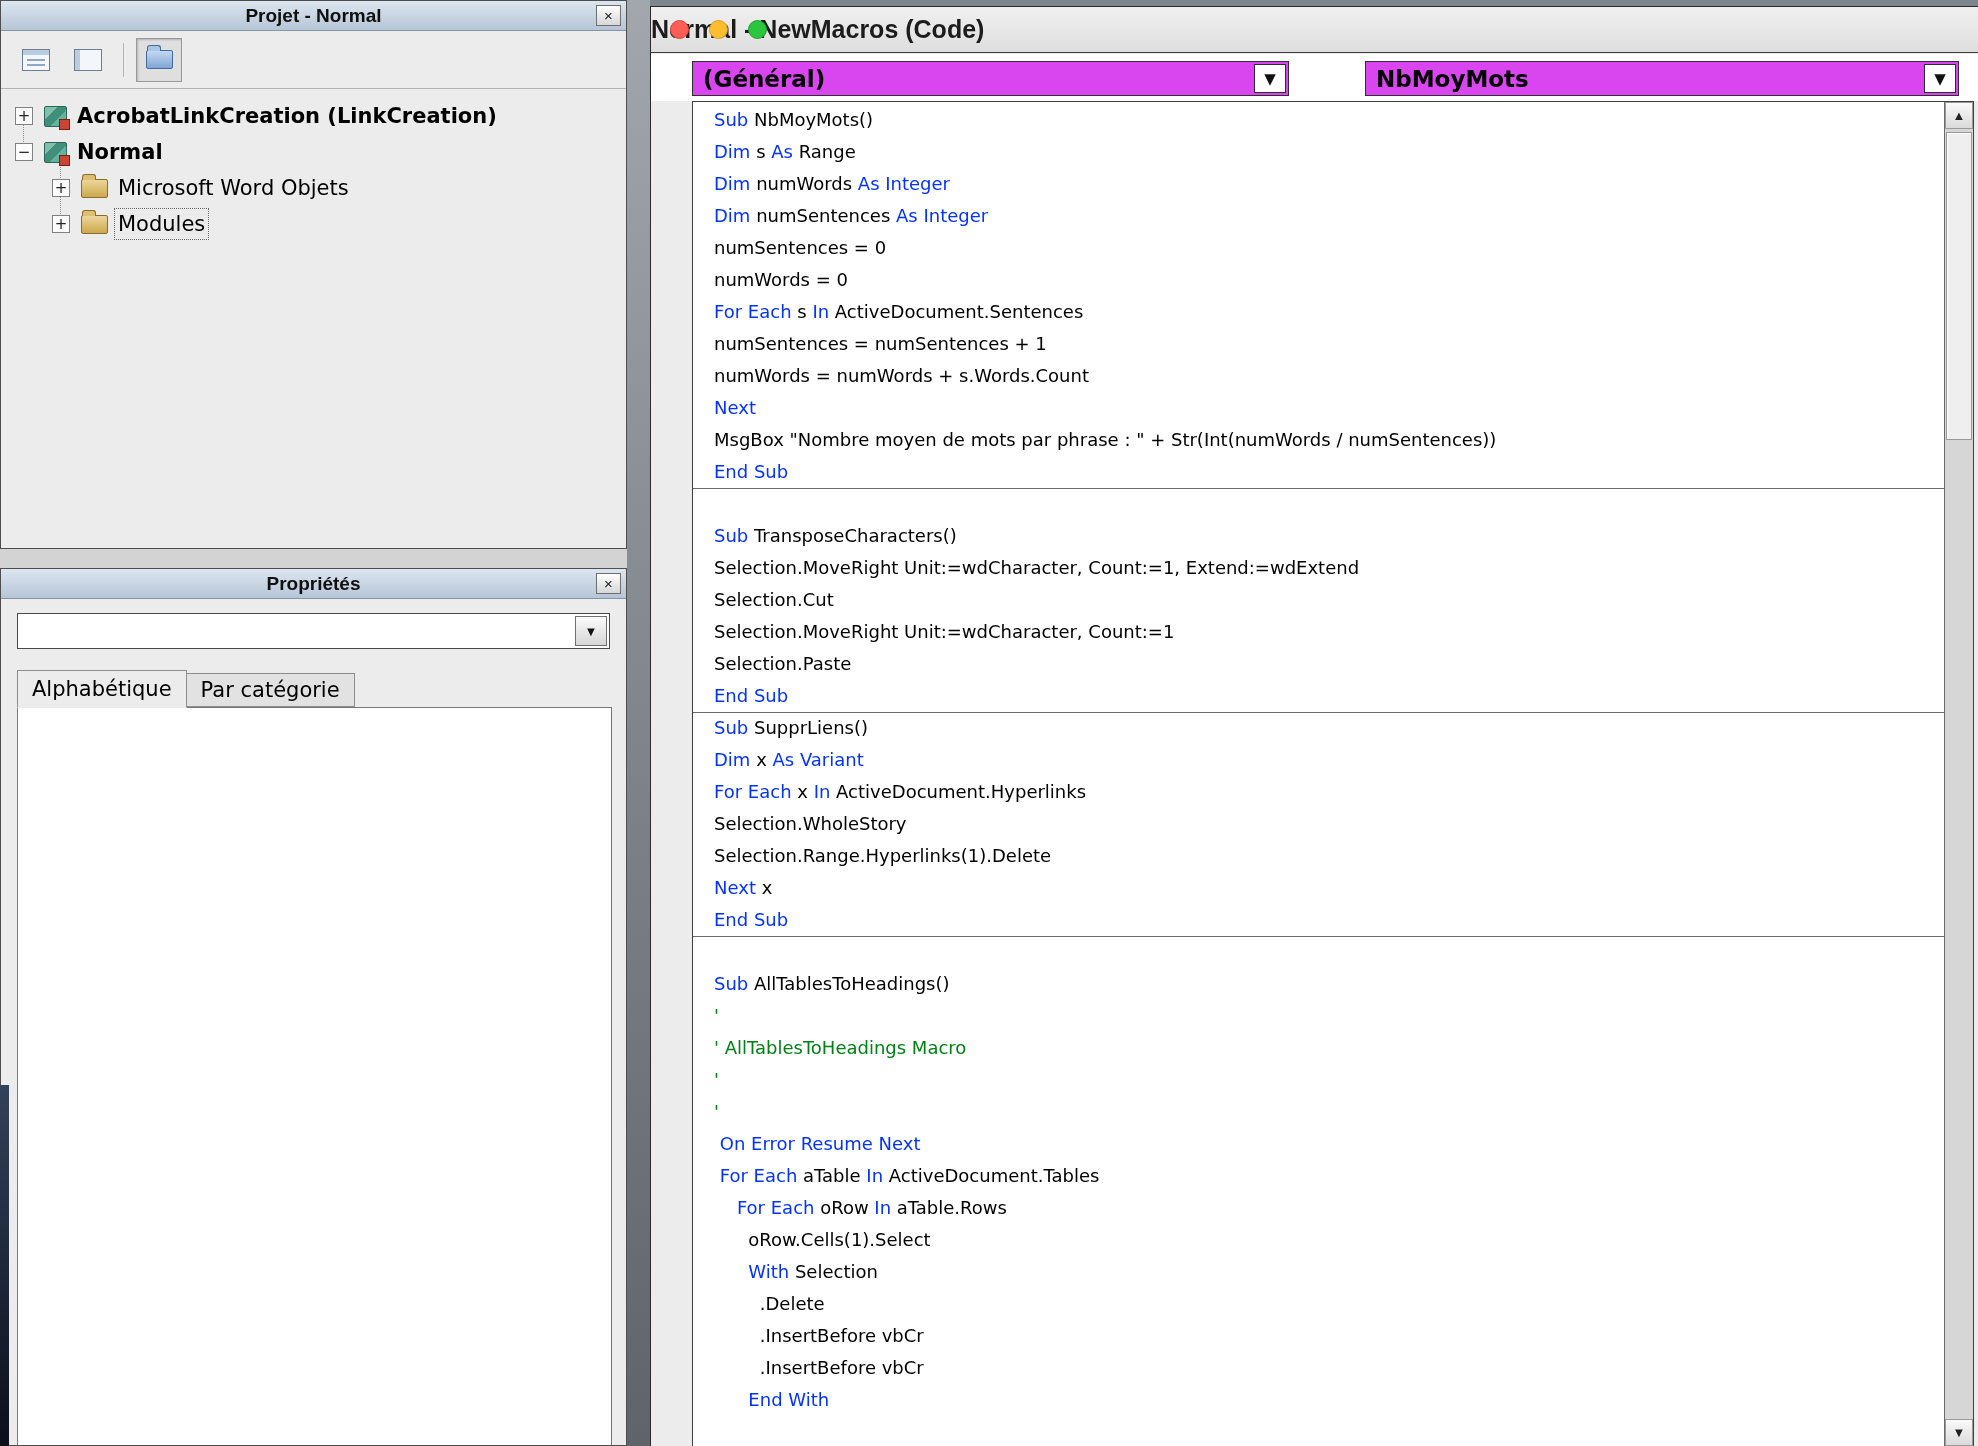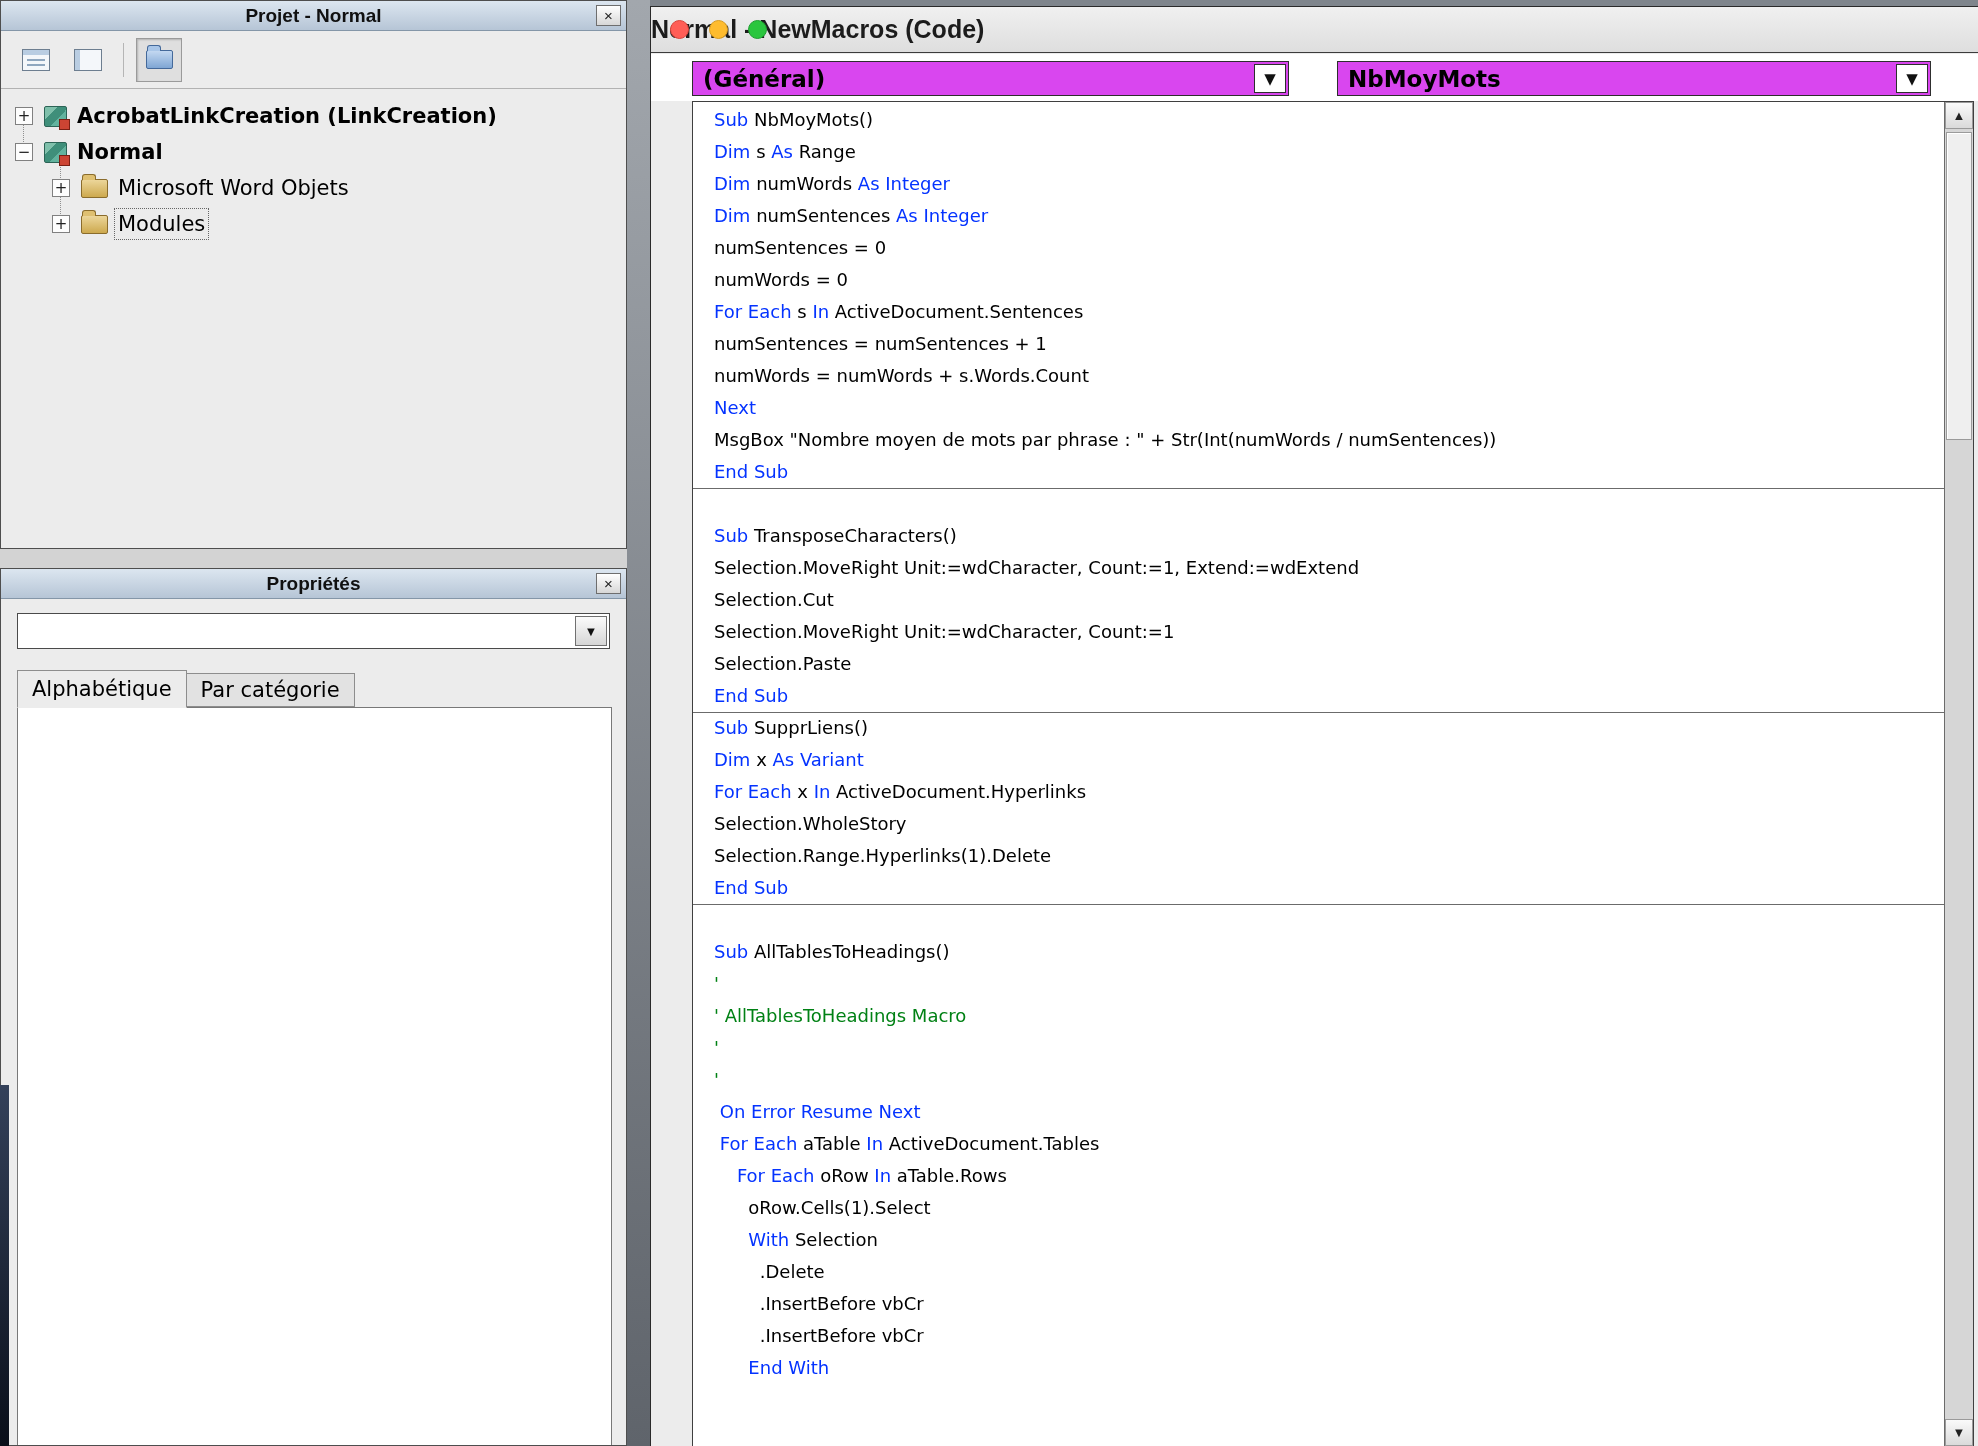--- a/index.html
+++ b/index.html
@@ -63,21 +63,21 @@
   .cw-titlebar{height:46px;background:linear-gradient(#f0f0f0,#dedede);border-bottom:1px solid #3c3c3c;display:flex;align-items:center;justify-content:flex-start;position:relative}
   .cw-title{font-size:25px;font-weight:700;color:#1c1c1c}
   .traffic{position:absolute;top:13px;width:19px;height:19px;border-radius:50%}
   .traffic.red{left:19px;background:var(--traffic-red,#ff5e57);border:1px solid #d9453c}
   .traffic.yellow{left:58px;background:var(--traffic-yellow,#febc2f);border:1px solid #d89c22}
   .traffic.green{left:97px;background:var(--traffic-green,#2ac63e);border:1px solid #1f9e31}
   .cw-dropdown-row{position:absolute;left:0;right:0;top:47px;height:47px;background:#fff}
   .combo{position:absolute;top:7px;height:35px;background:#d946ef;border:1px solid #2e2e2e;display:flex;align-items:center;padding-left:10px;font-family:"DejaVu Sans",sans-serif;font-size:23px;font-weight:700;color:#000}
   .combo .combo-btn{background:#fff;border:1px solid #2e2e2e;font-size:15px}
   .combo-left{left:41px;width:597px}
-  .combo-right{left:686px;width:594px}
+  .combo-right{left:714px;width:594px}
   .code-area{position:absolute;left:41px;right:4px;top:94px;bottom:0;background:#fff;border:1px solid #3f3f3f;border-bottom:none}
   .code-content{position:absolute;left:0;top:0;right:29px;bottom:0;padding-top:2px;overflow:hidden;font-family:"DejaVu Sans",sans-serif;font-size:18px;color:#000}
   .code-line{height:32px;line-height:32px;padding-left:21px;white-space:pre}
   .kw{color:var(--keyword,#0433ff)}
   .cm{color:var(--comment,#008114)}
   .proc-divider{height:0;border-top:1px solid #6b6b6b;margin-bottom:-1px}
 
   
   .vscroll{position:absolute;right:0;top:0;bottom:0;width:29px;background:#d6d6d6;border-left:1px solid #6b6b6b}
   .scroll-btn{position:absolute;left:0;right:0;height:27px;display:flex;align-items:center;justify-content:center;font-size:13px;color:#222;background:linear-gradient(#fafafa,#dadada);border:1px solid #9a9a9a}
@@ -195,20 +195,21 @@
           <div class="code-line"><span class="tx">Selection.Cut</span></div>
           <div class="code-line"><span class="tx">Selection.MoveRight Unit:=wdCharacter, Count:=1</span></div>
           <div class="code-line"><span class="tx">Selection.Paste</span></div>
           <div class="code-line"><span class="kw">End Sub</span></div>
           <div class="proc-divider"></div>
           <div class="code-line"><span class="kw">Sub </span><span class="tx">SupprLiens()</span></div>
           <div class="code-line"><span class="kw">Dim </span><span class="tx">x </span><span class="kw">As Variant</span></div>
           <div class="code-line"><span class="kw">For Each </span><span class="tx">x </span><span class="kw">In </span><span class="tx">ActiveDocument.Hyperlinks</span></div>
           <div class="code-line"><span class="tx">Selection.WholeStory</span></div>
           <div class="code-line"><span class="tx">Selection.Range.Hyperlinks(1).Delete</span></div>
+          <div class="code-line"><span class="kw">Next </span><span class="tx">x</span></div>
           <div class="code-line"><span class="kw">End Sub</span></div>
           <div class="proc-divider"></div>
           <div class="code-line"></div>
           <div class="code-line"><span class="kw">Sub </span><span class="tx">AllTablesToHeadings()</span></div>
           <div class="code-line"><span class="cm">'</span></div>
           <div class="code-line"><span class="cm">' AllTablesToHeadings Macro</span></div>
           <div class="code-line"><span class="cm">'</span></div>
           <div class="code-line"><span class="cm">'</span></div>
           <div class="code-line"><span class="tx"> </span><span class="kw">On Error Resume Next</span></div>
           <div class="code-line"><span class="tx"> </span><span class="kw">For Each </span><span class="tx">aTable </span><span class="kw">In </span><span class="tx">ActiveDocument.Tables</span></div>

